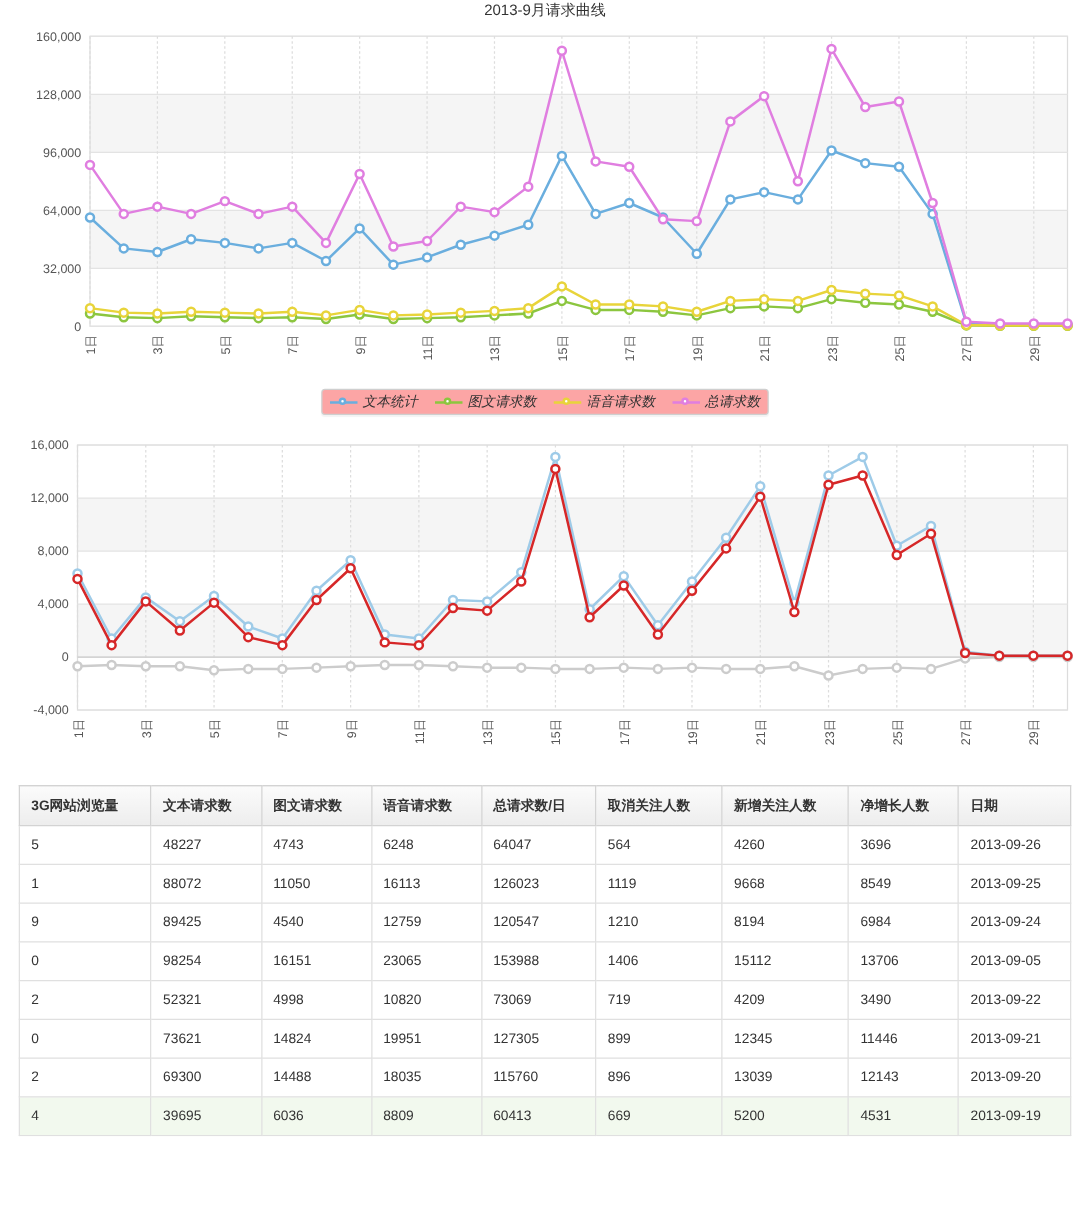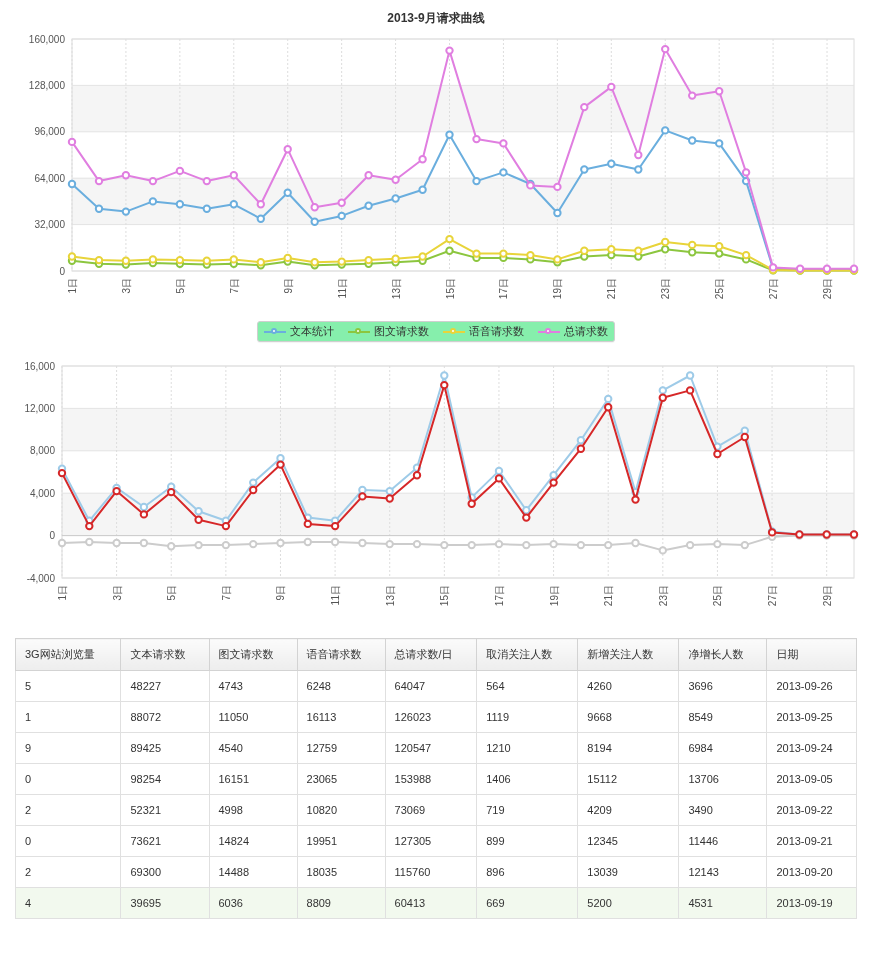--- a/index.html
+++ b/index.html
@@ -8,40 +8,40 @@
     background:#ffffff;
     font-family:"Liberation Sans","DejaVu Sans",sans-serif;
     font-size:11px;
     color:#333;
     -webkit-font-smoothing:antialiased;
   }
   .chart-block{position:relative;}
   .chart-title{
     text-align:center;
     font-size:12px;
-    font-weight:bold;
+    font-weight:normal;
     color:#333;
-    padding-top:10px;
   }
   .plot-wrap{position:relative;}
   svg{display:block;}
   .legend{
     display:flex;
     justify-content:center;
     margin-top:4px;
   }
   .legend-inner{
     display:flex;
     align-items:center;
     border:1px solid #cfcfcf;
     border-radius:3px;
-    background:#86efac;
+    background:#fca5a5;
     padding:2px 6px;
     gap:14px;
     box-shadow:0 1px 1px rgba(0,0,0,0.05);
+    font-style:italic;
   }
   .legend-item{display:flex;align-items:center;gap:4px;font-size:11px;color:#333;white-space:nowrap;}
   .legend-mark{width:22px;height:10px;position:relative;display:inline-block;}
   .legend-mark i{
     position:absolute;left:0;top:4px;width:22px;height:2px;display:block;
   }
   .legend-mark b{
     position:absolute;left:7px;top:1px;width:6px;height:6px;border-radius:50%;
     background:#fff;border:2px solid #888;box-sizing:border-box;
   }
@@ -50,21 +50,21 @@
     border-collapse:collapse;
     width:842px;
     margin:14px 15px 0 15px;
     font-size:11px;
   }
   th{
     background:linear-gradient(#fbfbfb,#ededed);
     border:1px solid #d3d3d3;
     text-align:left;
     padding:8px 9px;
-    font-weight:normal;
+    font-weight:bold;
     color:#333;
     white-space:nowrap;
   }
   td{
     border:1px solid #e0e0e0;
     padding:9px 9px;
     color:#333;
     background:#fff;
   }
   tr.alt td{background:#f2f9ee;}

